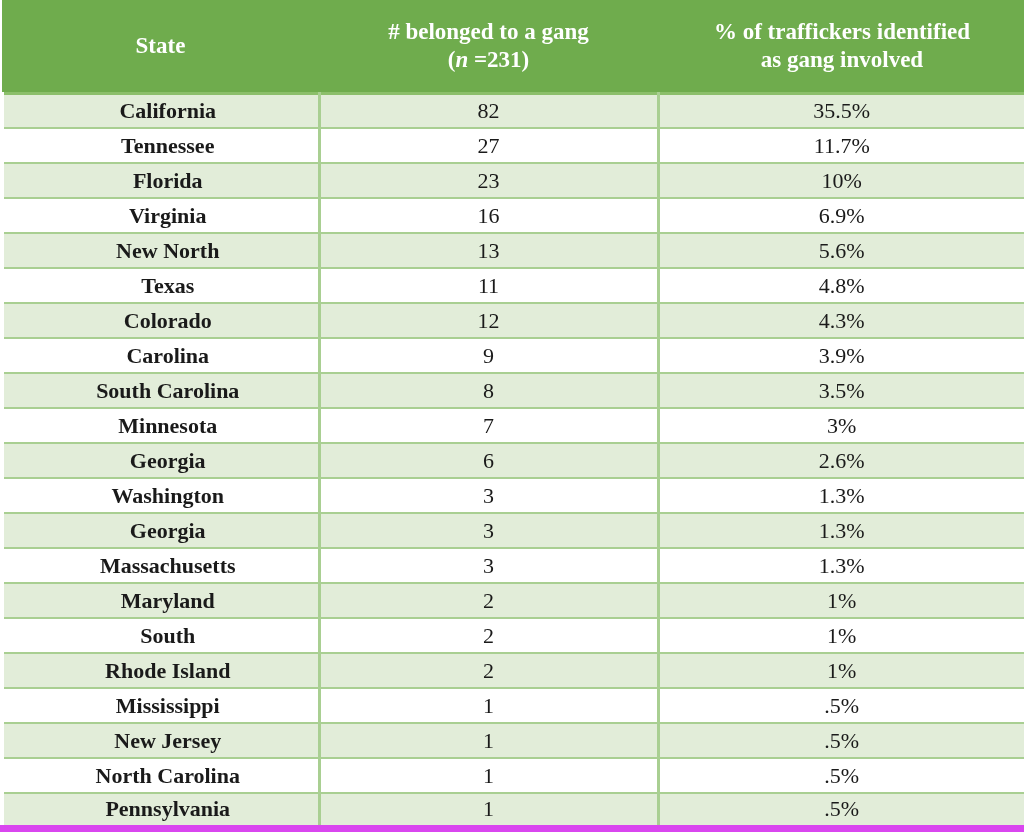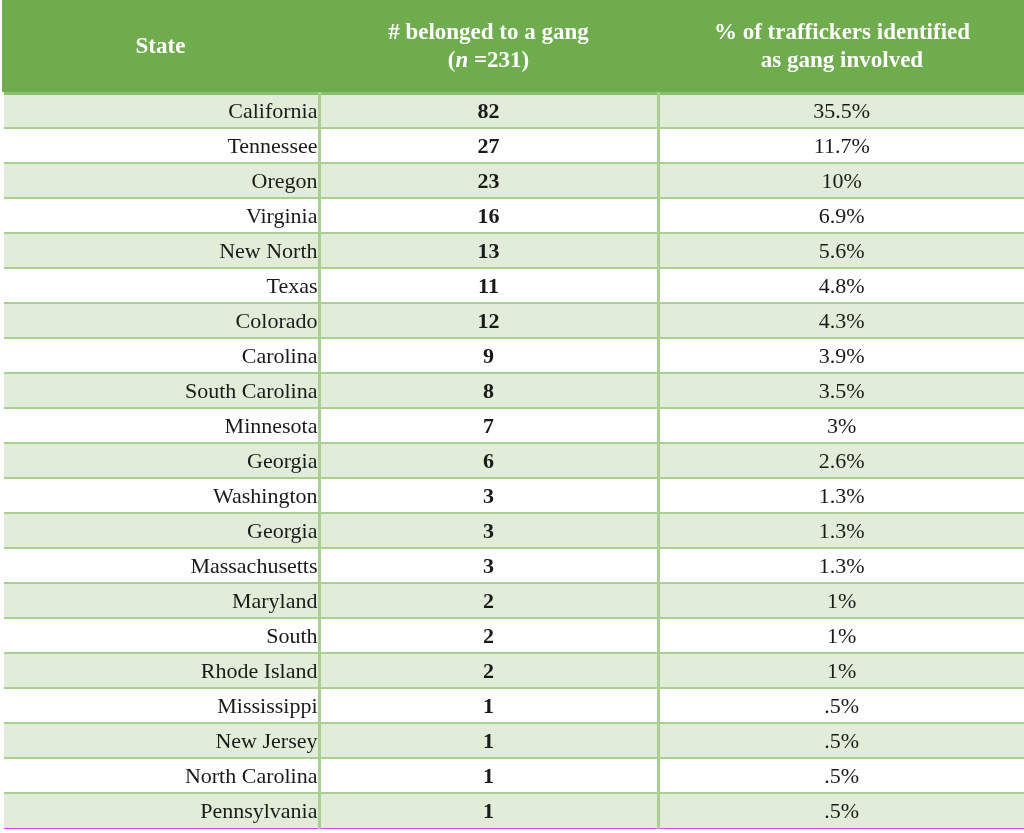--- a/index.html
+++ b/index.html
@@ -72,41 +72,41 @@
     border-bottom: 2px solid #a9cf92;
     border-left: 3px solid #a9cf92;
     border-right: 3px solid #a9cf92;
     vertical-align: middle;
     padding: 0;
     overflow: hidden;
     white-space: nowrap;
   }
 
   tbody td.cell-state {
-    text-align: right;
-    font-weight: normal;
+    text-align: center;
+    font-weight: bold;
     padding-left: 14px;
     border-left: 4px solid #ffffff;
     margin-top: 16px;
   }
   tbody td.cell-count {
     text-align: center;
-    font-weight: bold;
+    font-weight: normal;
   }
   tbody td.cell-pct {
     text-align: center;
     font-weight: normal;
     border-right: 4px solid #a9cf92;
   }
 
   tbody tr:first-child td {
     border-top: 3px solid #8cbf6b;
   }
   tbody tr:last-child td {
-    border-bottom: 1px solid #d946ef;
+    border-bottom: 7px solid #d946ef;
   }
 </style>
 </head>
 <body>
 
 <div id="table-root">
   <table class="data-table">
     <colgroup>
       <col class="col-state">
       <col class="col-count">
@@ -132,21 +132,21 @@
           <td class="cell-state">California</td>
           <td class="cell-count">82</td>
           <td class="cell-pct">35.5%</td>
         </tr>
         <tr class="row-base">
           <td class="cell-state">Tennessee</td>
           <td class="cell-count">27</td>
           <td class="cell-pct">11.7%</td>
         </tr>
         <tr class="row-alt">
-          <td class="cell-state">Oregon</td>
+          <td class="cell-state">Florida</td>
           <td class="cell-count">23</td>
           <td class="cell-pct">10%</td>
         </tr>
         <tr class="row-base">
           <td class="cell-state">Virginia</td>
           <td class="cell-count">16</td>
           <td class="cell-pct">6.9%</td>
         </tr>
         <tr class="row-alt">
           <td class="cell-state">New North</td>

